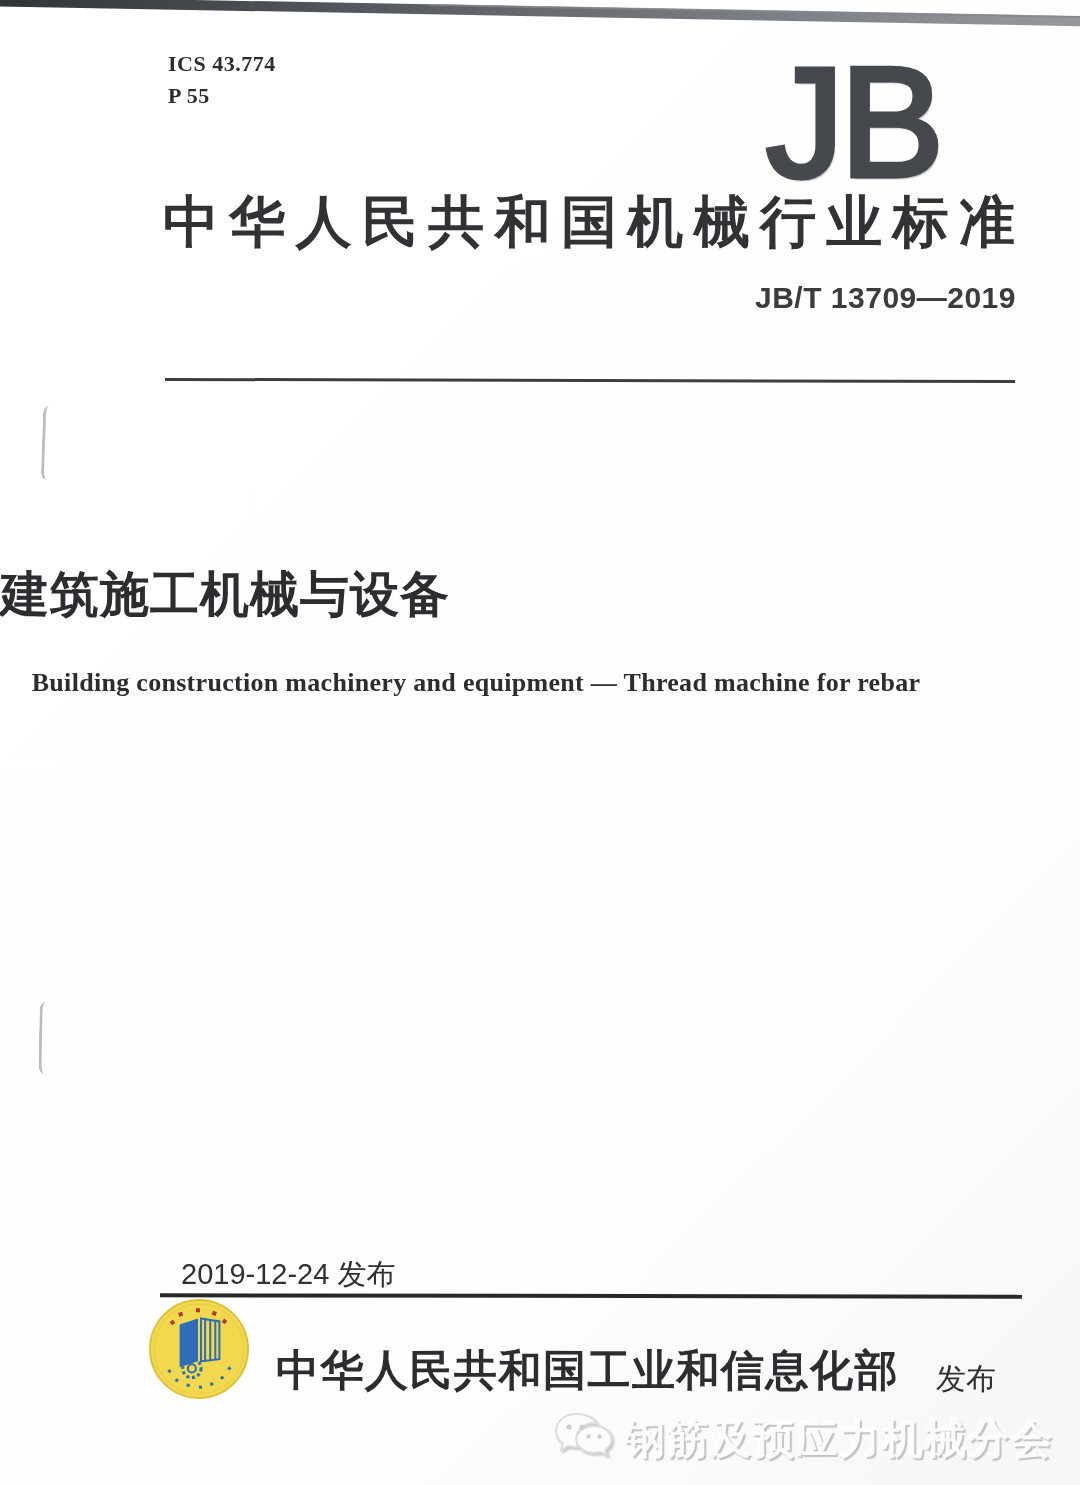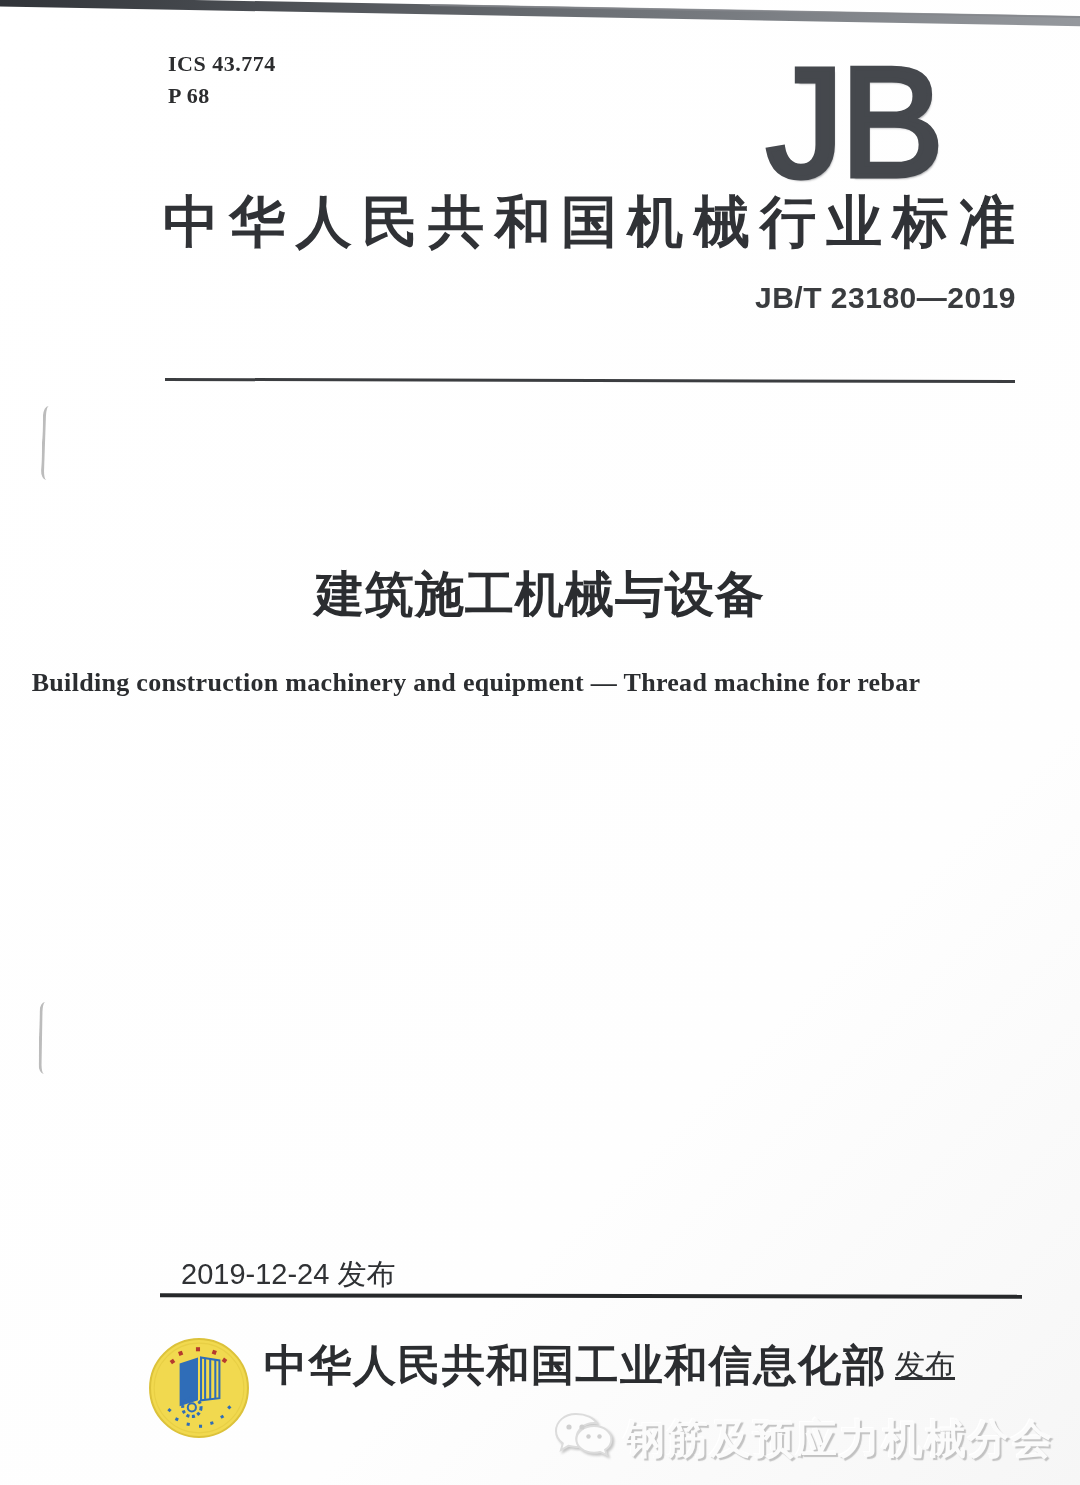--- a/index.html
+++ b/index.html
@@ -37,84 +37,84 @@
     font-weight:600;color:#303236;
   }
   .char-justify{display:flex;justify-content:space-between;}
   .std-number{
     right:64px;top:281px;font-size:30px;font-weight:700;color:#3a3c3f;letter-spacing:.5px;
   }
   .rule-1{left:165px;top:379px;width:850px;height:3px;background:#3b3d40;transform:rotate(.15deg);}
 
   .main-title{
     left:0;top:566px;width:1080px;display:flex;justify-content:center;gap:72px;
-    font-size:49px;line-height:1.15;font-weight:700;color:#2b2d30;letter-spacing:1px;
+    font-size:49px;line-height:1.15;font-weight:700;color:#2b2d30;letter-spacing:1px;flex-direction:column;
   }
   .en-title{
     left:0;top:668px;width:952px;text-align:center;
     font-family:"Liberation Serif",serif;font-weight:700;font-size:26px;color:#2b2d30;
     letter-spacing:.3px;
   }
 
   .dates-row{
     left:181px;top:1255px;width:850px;display:flex;justify-content:space-between;
     font-size:29px;font-weight:500;color:#2f3134;
   }
   .rule-2{left:160px;top:1294px;width:862px;height:4px;background:#26282a;transform:rotate(.1deg);}
 
   .publisher-row{
-    left:148px;top:1337px;display:flex;align-items:flex-start;
+    left:148px;top:1298px;display:flex;align-items:flex-end;gap:12px;
   }
   .seal{width:102px;height:102px;flex:0 0 auto;}
   .publisher-name{
     margin-left:14px;font-size:43px;font-weight:600;color:#2b2d30;letter-spacing:1.5px;
   }
-  .publish-label{margin-left:8px;font-size:30px;font-weight:500;color:#2f3134;padding-top:8px;text-decoration:underline;}
+  .publish-label{margin-left:25px;font-size:30px;font-weight:500;color:#2f3134;padding-top:8px;}
 
   .watermark-row{
     right:26px;top:1410px;display:flex;align-items:center;gap:8px;
   }
   .wechat-icon{width:64px;height:58px;filter:drop-shadow(2px 2px 1px #c6c6c6);}
   .watermark-text{
     font-size:41px;font-weight:700;letter-spacing:2px;color:#fbfbfb;
     text-shadow:2px 2px 1px #c2c2c2,-1px -1px 0 #ffffff;
   }
 </style>
 </head>
 <body>
 
 <div class="abs scan-strip"></div>
 <div class="abs scan-strip-2"></div>
 <div class="abs artifact artifact-1"></div>
 <div class="abs artifact artifact-2"></div>
 
 <div class="abs ics-block">
   <div>ICS 43.774</div>
-  <div>P 68</div>
+  <div>P 55</div>
 </div>
 
 <div class="abs jb-logo">JB</div>
 
 <div class="abs std-type char-justify">
     <span>中</span>
     <span>华</span>
     <span>人</span>
     <span>民</span>
     <span>共</span>
     <span>和</span>
     <span>国</span>
     <span>机</span>
     <span>械</span>
     <span>行</span>
     <span>业</span>
     <span>标</span>
     <span>准</span>
   </div>
 
-<div class="abs std-number">JB/T 23180—2019</div>
+<div class="abs std-number">JB/T 13709—2019</div>
 
 <div class="abs rule-1"></div>
 
 <div class="abs main-title">
   <span>建筑施工机械与设备</span>
 </div>
 
 <div class="abs en-title">Building construction machinery and equipment — Thread machine for rebar</div>
 
 <div class="abs dates-row">

